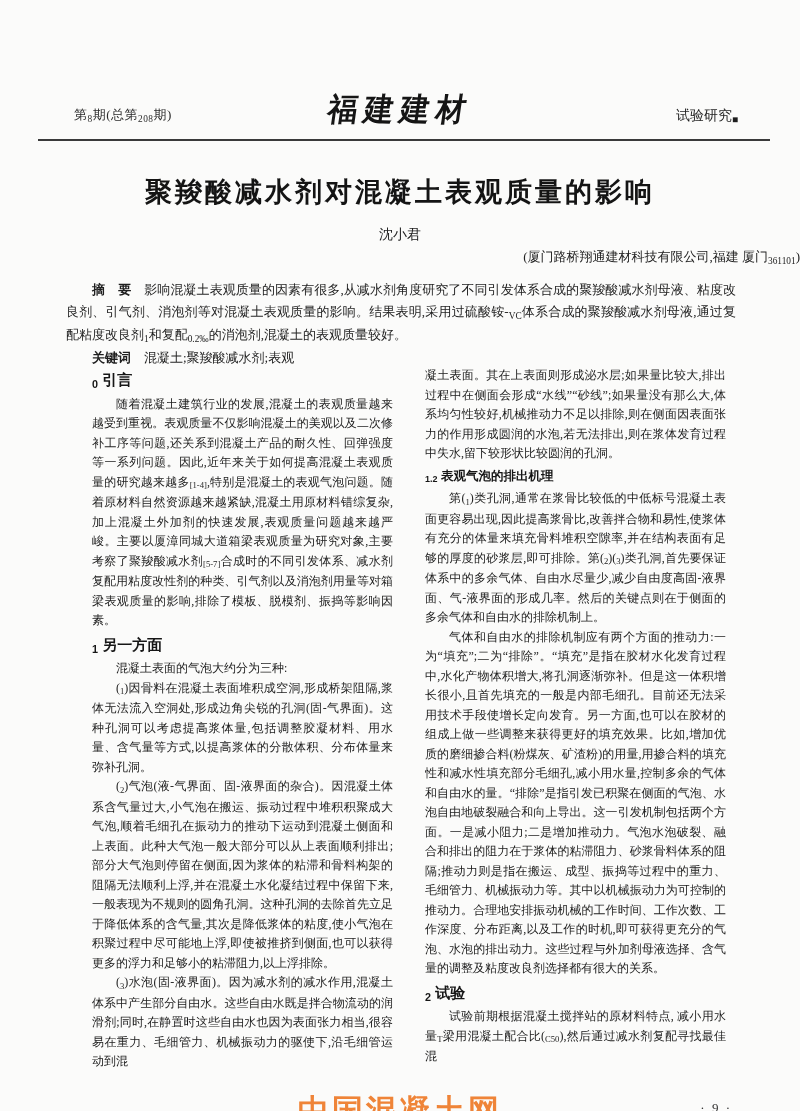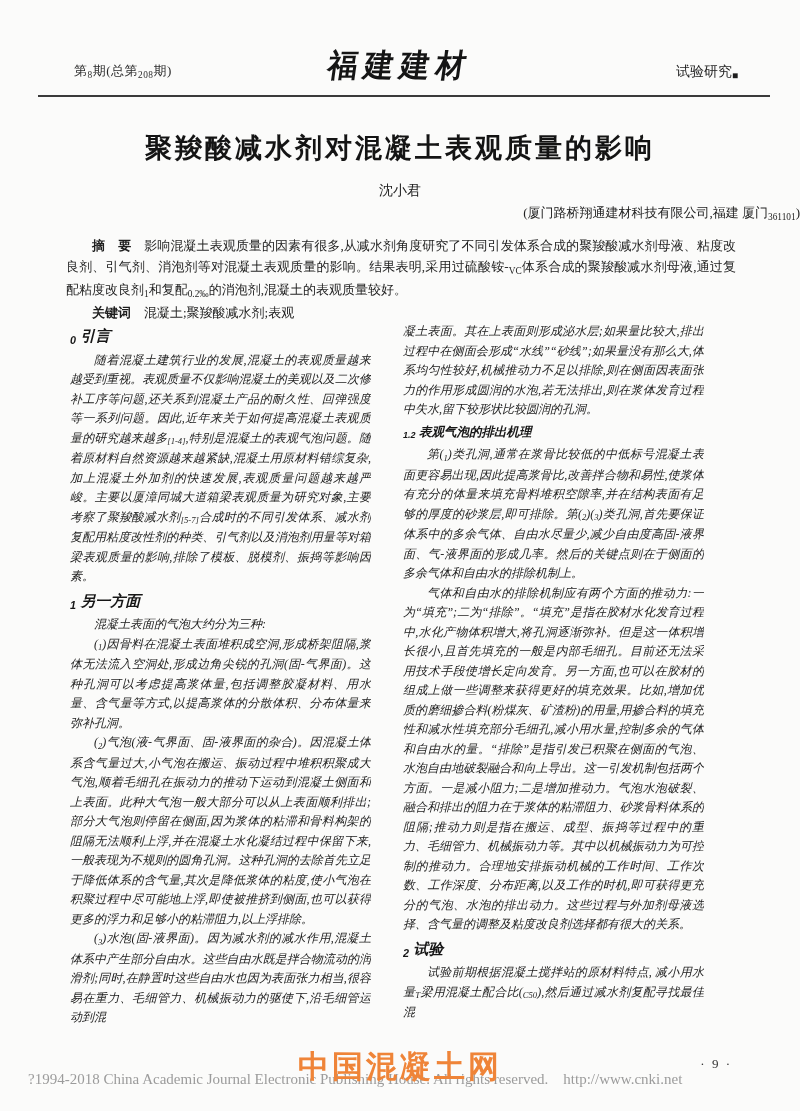--- a/index.html
+++ b/index.html
@@ -4,38 +4,38 @@
 <style>
   html,body{margin:0;padding:0;}
   body{
     width:800px;height:1111px;
     background:#fbfbfa;
     font-family:"Liberation Serif", serif;
     color:#222;
     position:relative;
     overflow:hidden;
   }
-  .page{position:absolute;inset:0;}
+  .page{position:absolute;inset:0;margin-top:44px;}
   
   .issue{position:absolute;left:74px;top:62px;font-size:13px;color:#2b2b2b;letter-spacing:.5px;}
   .logo-wrap{position:absolute;left:0;right:0;top:46px;text-align:center;}
   .logo{display:inline-block;font-size:30px;font-weight:900;letter-spacing:6px;color:#151515;transform:skewX(-8deg) scaleY(1.05);font-family:"Liberation Serif",serif;}
   .section-label{position:absolute;right:62px;top:63px;font-size:14px;font-family:"Liberation Sans",sans-serif;color:#1d1d1d;}
   .header-rule{position:absolute;left:38px;right:30px;top:95px;border-top:2px solid #3a3a3a;}
   
   .title{position:absolute;left:0;right:0;top:130px;margin:0;text-align:center;
     font-family:"Liberation Sans",sans-serif;font-size:27px;font-weight:700;letter-spacing:3px;color:#141414;}
   .author{position:absolute;left:0;right:0;top:182px;text-align:center;font-size:14px;color:#222;}
   .affiliation{position:absolute;left:0;right:0;top:204px;text-align:right;font-size:13px;color:#222;}
   
   .abstract{position:absolute;left:66px;right:64px;top:235px;font-size:13px;line-height:21px;text-align:justify;color:#1e1e1e;}
   .abstract p{margin:0;text-indent:2em;}
-  .label{font-family:Liberation Sans, sans-serif;font-weight:700;margin-right:1em;}
+  .label{font-family:Liberation Mono, monospace;font-weight:700;margin-right:1em;}
   
-  .columns{position:absolute;left:70px;top:322px;width:634px;height:716px;display:flex;gap:32px;overflow:hidden;font-style:italic;}
+  .columns{position:absolute;left:92px;top:322px;width:634px;height:716px;display:flex;gap:32px;overflow:hidden;}
   .col{width:308px;font-size:12px;line-height:19.5px;text-align:justify;color:#1c1c1c;overflow:hidden;}
   .blk-h1{font-family:"Liberation Sans",sans-serif;font-size:15px;font-weight:600;margin:4px 0 3px 0;color:#161616;}
   .blk-h2{font-family:"Liberation Sans",sans-serif;font-size:12.5px;font-weight:600;margin:3px 0 2px 0;color:#161616;}
   .blk-p{margin:0;text-indent:2em;}
   .blk-p.noindent{text-indent:0;}
   
   .low{font-size:.72em;position:relative;top:.32em;}
   
   .watermark{position:absolute;left:50%;transform:translateX(-50%);top:1046px;
     font-family:"Liberation Sans",sans-serif;font-size:31px;font-weight:700;letter-spacing:3px;z-index:2;}

